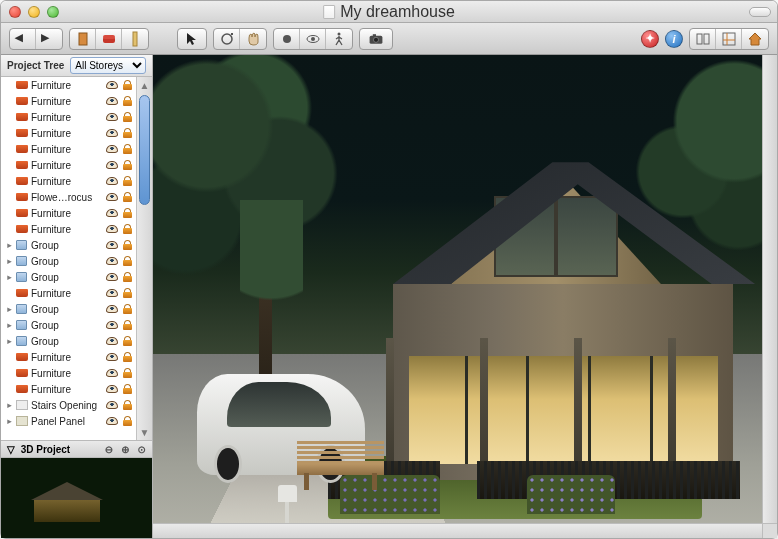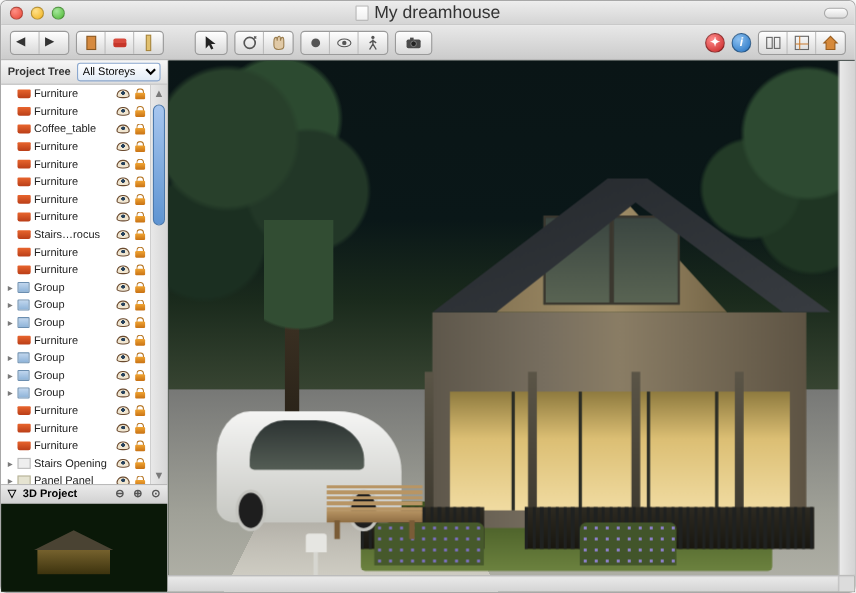--- a/index.html
+++ b/index.html
@@ -273,99 +273,86 @@
               </span>
               <span class="lock">
                 <span class="lock-ic"></span>
               </span>
             </div>
             <div class="row">
               <span class="arrow"></span>
               <span class="oicon">
                 <span class="furn"></span>
               </span>
-              <span class="label">Coffee_table</span>
-              <span class="vis">
-                <span class="eye"></span>
-              </span>
-              <span class="lock">
-                <span class="lock-ic"></span>
-              </span>
-            </div>
-            <div class="row">
-              <span class="arrow"></span>
-              <span class="oicon">
-                <span class="furn"></span>
-              </span>
-              <span class="label">Furniture</span>
-              <span class="vis">
-                <span class="eye"></span>
-              </span>
-              <span class="lock">
-                <span class="lock-ic"></span>
-              </span>
-            </div>
-            <div class="row">
-              <span class="arrow"></span>
-              <span class="oicon">
-                <span class="furn"></span>
-              </span>
-              <span class="label">Furniture</span>
-              <span class="vis">
-                <span class="eye"></span>
-              </span>
-              <span class="lock">
-                <span class="lock-ic"></span>
-              </span>
-            </div>
-            <div class="row">
-              <span class="arrow"></span>
-              <span class="oicon">
-                <span class="furn"></span>
-              </span>
-              <span class="label">Furniture</span>
-              <span class="vis">
-                <span class="eye"></span>
-              </span>
-              <span class="lock">
-                <span class="lock-ic"></span>
-              </span>
-            </div>
-            <div class="row">
-              <span class="arrow"></span>
-              <span class="oicon">
-                <span class="furn"></span>
-              </span>
-              <span class="label">Furniture</span>
-              <span class="vis">
-                <span class="eye"></span>
-              </span>
-              <span class="lock">
-                <span class="lock-ic"></span>
-              </span>
-            </div>
-            <div class="row">
-              <span class="arrow"></span>
-              <span class="oicon">
-                <span class="furn"></span>
-              </span>
-              <span class="label">Furniture</span>
-              <span class="vis">
-                <span class="eye"></span>
-              </span>
-              <span class="lock">
-                <span class="lock-ic"></span>
-              </span>
-            </div>
-            <div class="row">
-              <span class="arrow"></span>
-              <span class="oicon">
-                <span class="furn"></span>
-              </span>
-              <span class="label">Stairs…rocus</span>
+              <span class="label">Furniture</span>
+              <span class="vis">
+                <span class="eye"></span>
+              </span>
+              <span class="lock">
+                <span class="lock-ic"></span>
+              </span>
+            </div>
+            <div class="row">
+              <span class="arrow"></span>
+              <span class="oicon">
+                <span class="furn"></span>
+              </span>
+              <span class="label">Furniture</span>
+              <span class="vis">
+                <span class="eye"></span>
+              </span>
+              <span class="lock">
+                <span class="lock-ic"></span>
+              </span>
+            </div>
+            <div class="row">
+              <span class="arrow"></span>
+              <span class="oicon">
+                <span class="furn"></span>
+              </span>
+              <span class="label">Furniture</span>
+              <span class="vis">
+                <span class="eye"></span>
+              </span>
+              <span class="lock">
+                <span class="lock-ic"></span>
+              </span>
+            </div>
+            <div class="row">
+              <span class="arrow"></span>
+              <span class="oicon">
+                <span class="furn"></span>
+              </span>
+              <span class="label">Furniture</span>
+              <span class="vis">
+                <span class="eye"></span>
+              </span>
+              <span class="lock">
+                <span class="lock-ic"></span>
+              </span>
+            </div>
+            <div class="row">
+              <span class="arrow"></span>
+              <span class="oicon">
+                <span class="furn"></span>
+              </span>
+              <span class="label">Furniture</span>
+              <span class="vis">
+                <span class="eye"></span>
+              </span>
+              <span class="lock">
+                <span class="lock-ic"></span>
+              </span>
+            </div>
+            <div class="row">
+              <span class="arrow"></span>
+              <span class="oicon">
+                <span class="furn"></span>
+              </span>
+              <span class="label">Flowe…rocus</span>
               <span class="vis">
                 <span class="eye"></span>
               </span>
               <span class="lock">
                 <span class="lock-ic"></span>
               </span>
             </div>
             <div class="row">
               <span class="arrow"></span>
               <span class="oicon">

